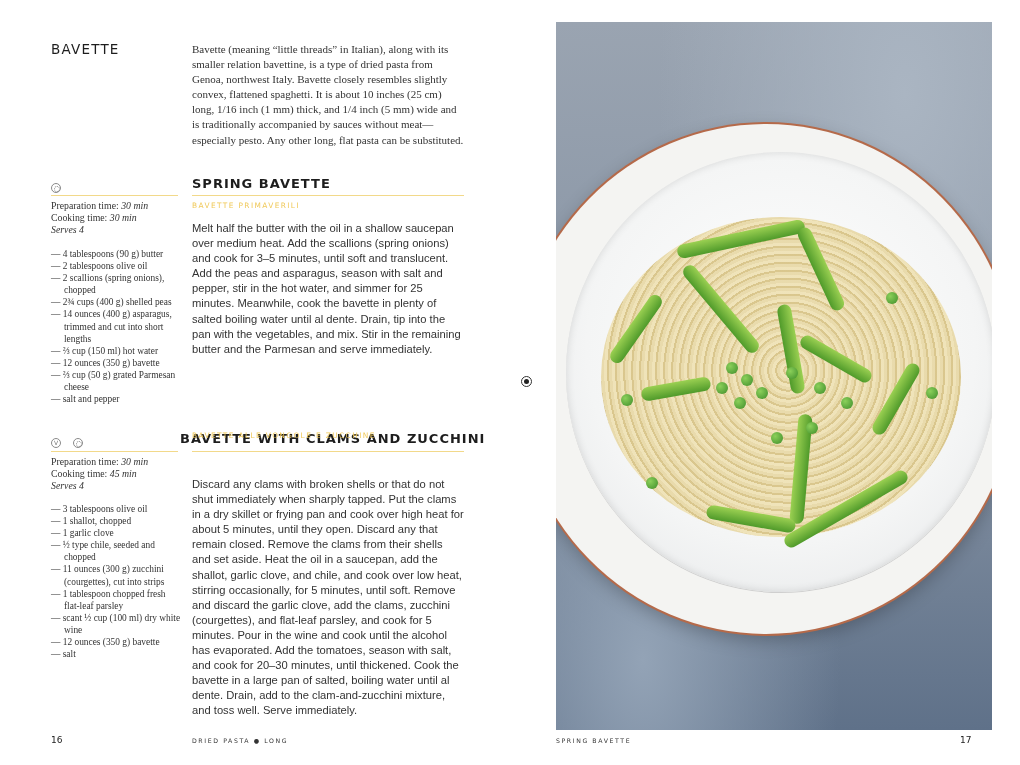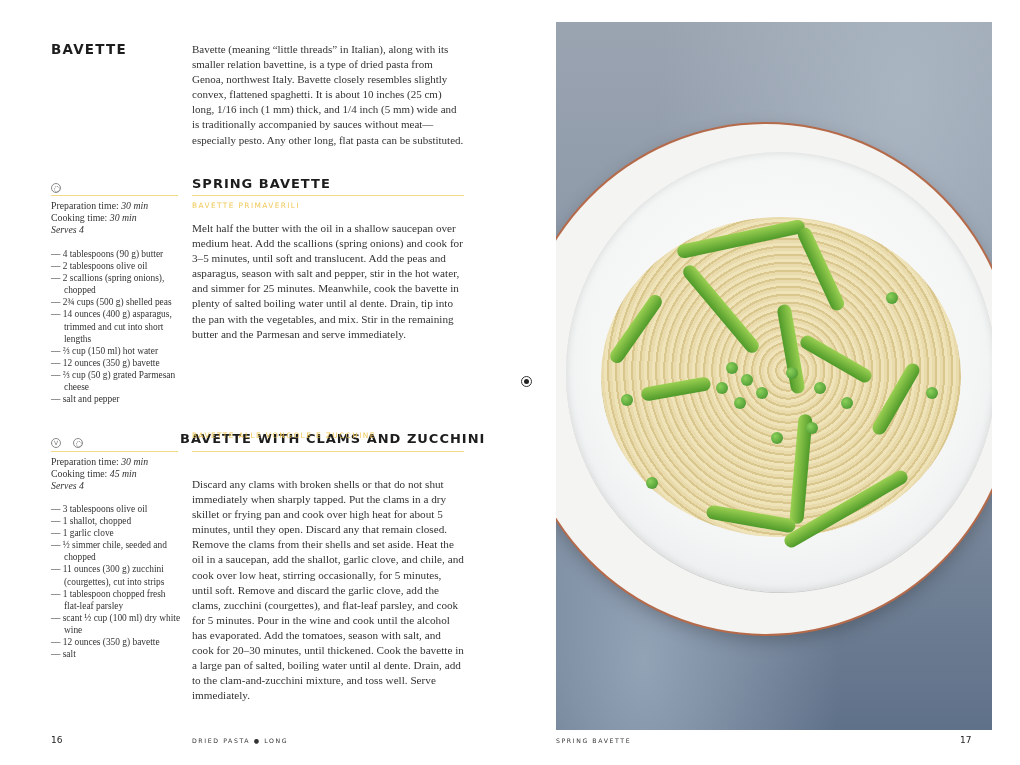--- a/index.html
+++ b/index.html
@@ -5,40 +5,40 @@
   * { box-sizing: border-box; margin: 0; padding: 0; }
   html, body { width: 1020px; height: 765px; background: #ffffff; overflow: hidden; }
   body { position: relative; font-family: "DejaVu Serif", "Liberation Serif", serif; color: #2a2a2a; }
 
   .page-left { position: absolute; left: 0; top: 0; width: 510px; height: 765px; }
 
   .abs { position: absolute; }
 
   .section-title {
     font-family: "DejaVu Sans", "Liberation Sans", sans-serif;
-    font-weight: bold; font-size: 13.5px; letter-spacing: 1.2px; color: #1d1d1d;
+    font-weight: normal; font-size: 13.5px; letter-spacing: 1.2px; color: #1d1d1d;
   }
   .intro {
     font-family: "Liberation Serif", serif; font-size: 11px; line-height: 15.1px; color: #333;
   }
   .rule { position: absolute; height: 1px; background: #f2d98a; }
   .recipe-title {
     font-family: "DejaVu Sans", "Liberation Sans", sans-serif;
     font-weight: bold; font-size: 13px; letter-spacing: 1px; color: #1d1d1d;
   }
   .recipe-subtitle {
     font-family: "DejaVu Sans", "Liberation Sans", sans-serif;
     font-size: 7.4px; letter-spacing: 1.4px; color: #f0c95a;
   }
   .meta { font-family: "Liberation Serif", serif; font-size: 9.8px; line-height: 12.2px; color: #333; }
   .meta em { font-style: italic; text-align: right; }
   .ing-list { list-style: none; font-family: "Liberation Serif", serif; font-size: 9.4px; line-height: 12.1px; color: #333; }
   .ing-list li { padding-left: 13px; text-indent: -13px; }
   .ing-list li::before { content: "— "; }
-  .method { font-family: Liberation Serif, serif; font-size: 11.2px; line-height: 15.1px; color: #333; }
+  .method { font-family: Liberation Sans, sans-serif; font-size: 11.2px; line-height: 15.1px; color: #333; }
 
   .icon-circle {
     display: inline-block; width: 10px; height: 10px; border-radius: 50%;
     border: 1px solid #8a8a8a; position: relative; vertical-align: middle;
   }
   .icon-circle::after {
     content: ""; position: absolute; left: 2px; top: 2px; width: 4px; height: 4px;
     border-radius: 50%; border: 1px dotted #8a8a8a;
   }
   .icon-v::after { border: none; content: "V"; font-size: 6px; font-family: "DejaVu Sans", sans-serif; color: #777; left: 2px; top: 0px; width: auto; height: auto; }
@@ -100,21 +100,21 @@
     <div class="abs meta" style="left:51px; top:200px; width:130px;">
       <div><span>Preparation time:</span> <em>30 min</em></div>
       <div><span>Cooking time:</span> <em>30 min</em></div>
       <div><em>Serves 4</em></div>
     </div>
 
     <ul class="abs ing-list" style="left:51px; top:248px; width:132px;">
       <li>4 tablespoons (90 g) butter</li>
       <li>2 tablespoons olive oil</li>
       <li>2 scallions (spring onions), chopped</li>
-      <li>2¾ cups (500 g) shelled peas</li>
+      <li>2¾ cups (400 g) shelled peas</li>
       <li>14 ounces (400 g) asparagus, trimmed and cut into short lengths</li>
       <li>⅔ cup (150 ml) hot water</li>
       <li>12 ounces (350 g) bavette</li>
       <li>⅔ cup (50 g) grated Parmesan cheese</li>
       <li>salt and pepper</li>
     </ul>
 
     <p class="abs method" style="left:192px; top:221px; width:272px;">Melt half the butter with the oil in a shallow saucepan over medium heat. Add the scallions (spring onions) and cook for 3–5 minutes, until soft and translucent. Add the peas and asparagus, season with salt and pepper, stir in the hot water, and simmer for 25 minutes. Meanwhile, cook the bavette in plenty of salted boiling water until al dente. Drain, tip into the pan with the vegetables, and mix. Stir in the remaining butter and the Parmesan and serve immediately.</p>
   </div>
 
@@ -131,21 +131,21 @@
     <div class="abs meta" style="left:51px; top:456px; width:130px;">
       <div><span>Preparation time:</span> <em>30 min</em></div>
       <div><span>Cooking time:</span> <em>45 min</em></div>
       <div><em>Serves 4</em></div>
     </div>
 
     <ul class="abs ing-list" style="left:51px; top:503px; width:132px;">
       <li>3 tablespoons olive oil</li>
       <li>1 shallot, chopped</li>
       <li>1 garlic clove</li>
-      <li>½ simmer chile, seeded and chopped</li>
+      <li>½ type chile, seeded and chopped</li>
       <li>11 ounces (300 g) zucchini (courgettes), cut into strips</li>
       <li>1 tablespoon chopped fresh flat-leaf parsley</li>
       <li>scant ½ cup (100 ml) dry white wine</li>
       <li>12 ounces (350 g) bavette</li>
       <li>salt</li>
     </ul>
 
     <p class="abs method" style="left:192px; top:477px; width:272px;">Discard any clams with broken shells or that do not shut immediately when sharply tapped. Put the clams in a dry skillet or frying pan and cook over high heat for about 5 minutes, until they open. Discard any that remain closed. Remove the clams from their shells and set aside. Heat the oil in a saucepan, add the shallot, garlic clove, and chile, and cook over low heat, stirring occasionally, for 5 minutes, until soft. Remove and discard the garlic clove, add the clams, zucchini (courgettes), and flat-leaf parsley, and cook for 5 minutes. Pour in the wine and cook until the alcohol has evaporated. Add the tomatoes, season with salt, and cook for 20–30 minutes, until thickened. Cook the bavette in a large pan of salted, boiling water until al dente. Drain, add to the clam-and-zucchini mixture, and toss well. Serve immediately.</p>
   </div>
 

